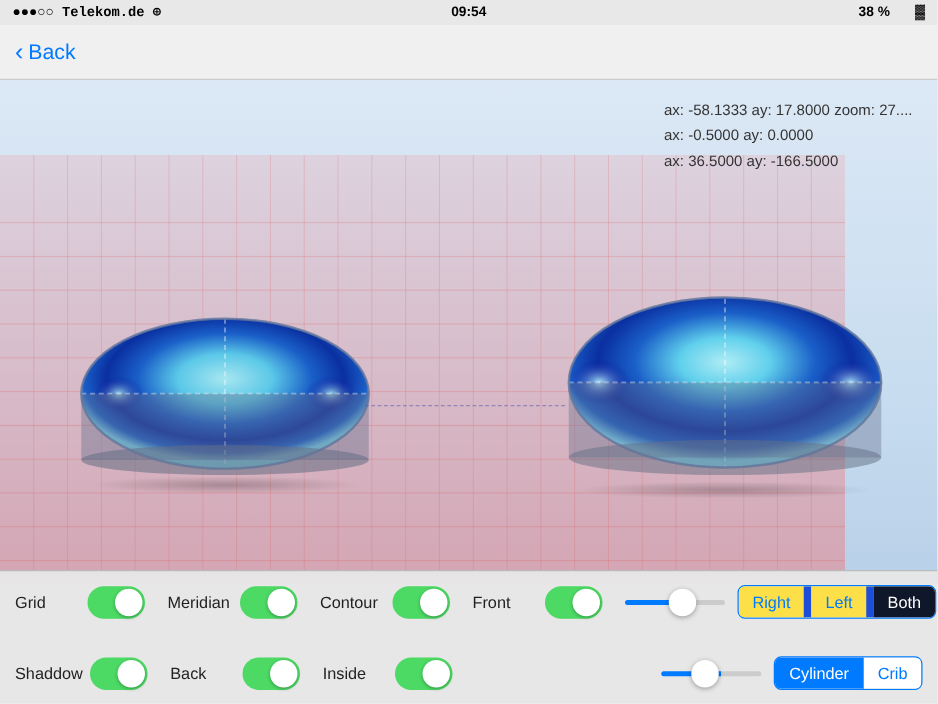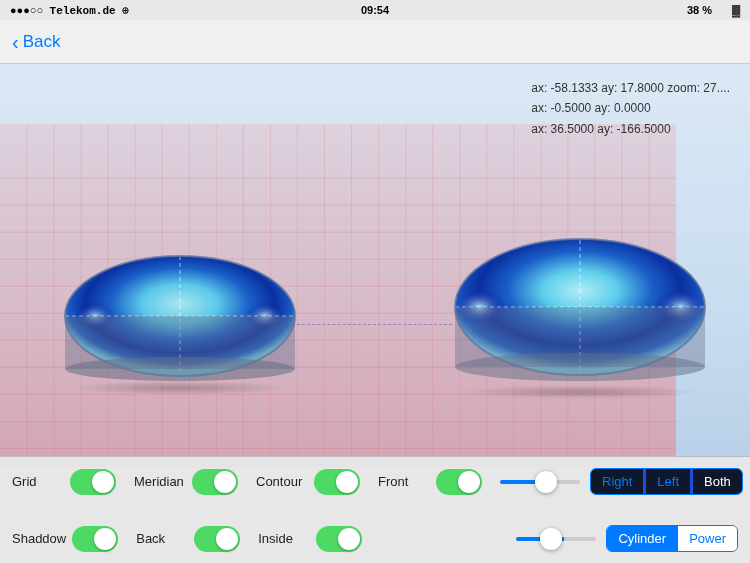--- a/index.html
+++ b/index.html
@@ -170,25 +170,25 @@
     .btn-group {
       display: flex;
       border-radius: 6px;
       overflow: hidden;
       border: 1px solid #007aff;
       flex-shrink: 0;
     }
     .btn-group-btn {
       padding: 5px 11px;
       font-size: 13px;
-      background: #0f172a;
+      background: #fde047;
       color: #007aff;
       border: none;
       cursor: pointer;
-      border-right: 3px solid #1d4ed8;
+      border-right: 6px solid #1d4ed8;
     }
     .btn-group-btn:last-child { border-right: none; }
     .btn-group-btn.active {
       background: #0f172a;
       color: white;
     }
 
     
     .btn-group2 {
       display: flex;
@@ -419,17 +419,17 @@
       <span class="control-label">Inside</span>
       <div class="toggle"></div>
     </div>
 
     <div class="slider-container">
       <input type="range" class="slider" min="0" max="100" value="40" style="">
     </div>
 
     <div class="btn-group2">
       <button class="btn-group2-btn active">Cylinder</button>
-      <button class="btn-group2-btn">Power</button>
+      <button class="btn-group2-btn">Crib</button>
     </div>
   </div>
 
 </div>
 
 </body></html>

